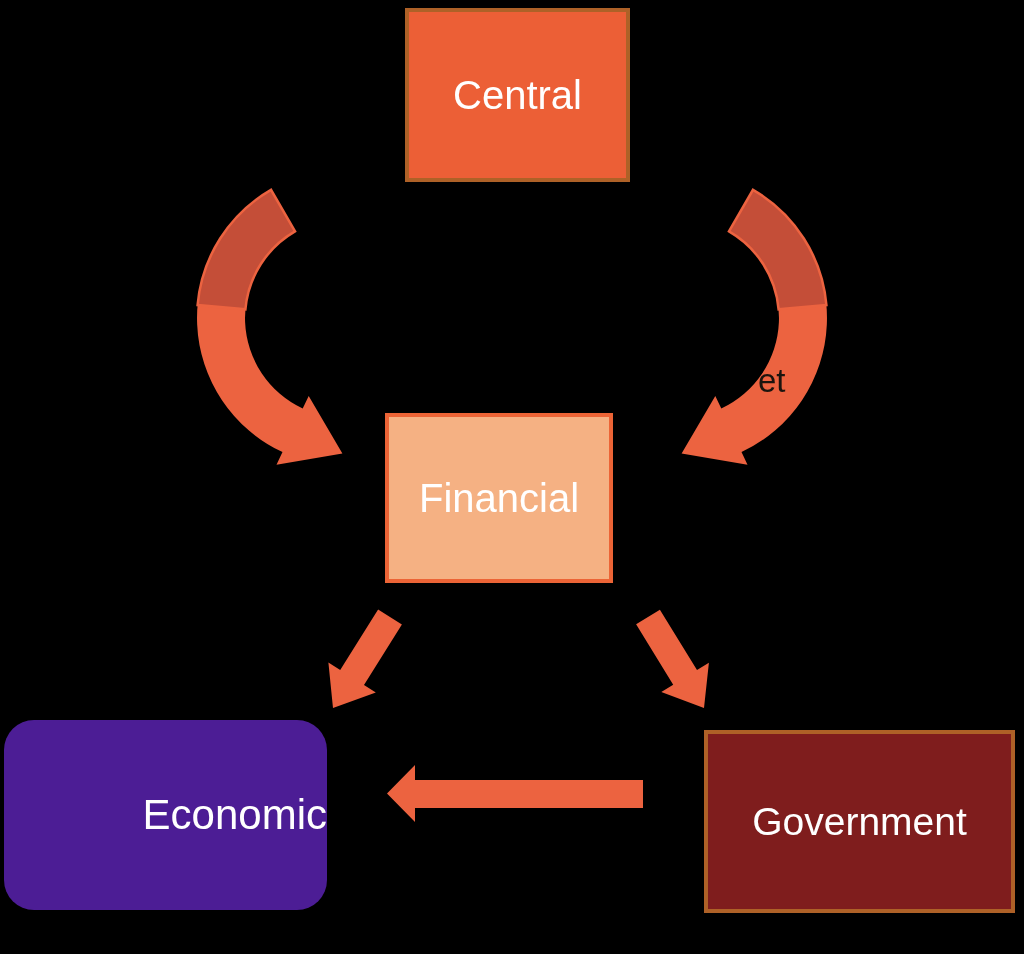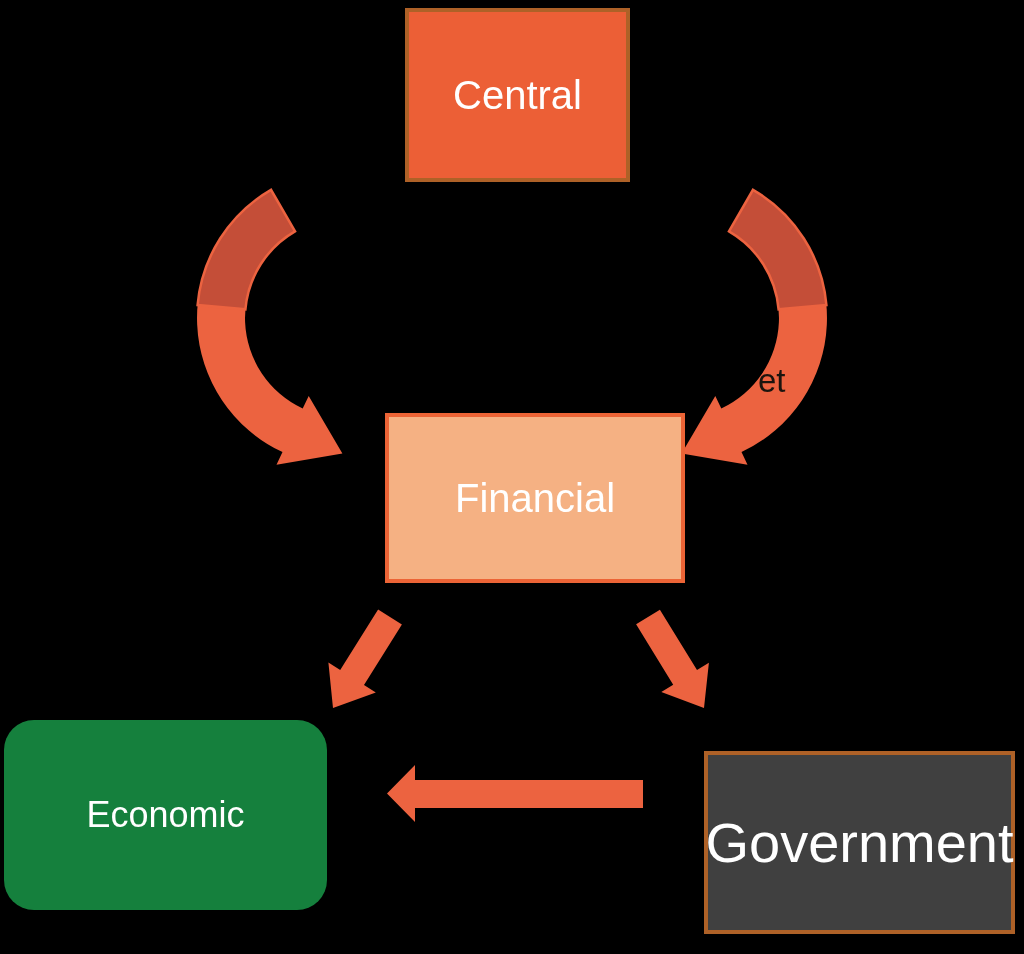--- a/index.html
+++ b/index.html
@@ -38,38 +38,38 @@
   .box .line { display: block; }
   #central-bank {
     left: 405px; top: 8px;
     width: 225px; height: 174px;
     background: #EC5F36;
     border: 4px solid #AE6127;
     font-size: 40px; line-height: 52px;
   }
   #financial-institutions {
     left: 385px; top: 413px;
-    width: 300px; height: 170px;
+    width: 228px; height: 170px;
     background: #F5B183;
     border: 4px solid #EC6436;
     font-size: 40px; line-height: 52px;
   }
   #economic-agents {
     left: 4px; top: 720px;
     width: 323px; height: 190px;
-    background: #15803d;
+    background: #4c1d95;
     border-radius: 30px;
-    font-size: 36px; line-height: 54px;
+    font-size: 42px; line-height: 54px; align-items: flex-end;
   }
   #government {
-    left: 704px; top: 751px;
+    left: 704px; top: 730px;
     width: 311px; height: 183px;
-    background: #404040;
+    background: #7f1d1d;
     border: 4px solid #AE6127;
-    font-size: 56px; line-height: 52px;
+    font-size: 39px; line-height: 52px;
   }
 </style>
 </head>
 <body>
 
 <div class="canvas">
 
   <svg class="arrow-layer" viewBox="0 0 1024 954" xmlns="http://www.w3.org/2000/svg">
 
     <g>

